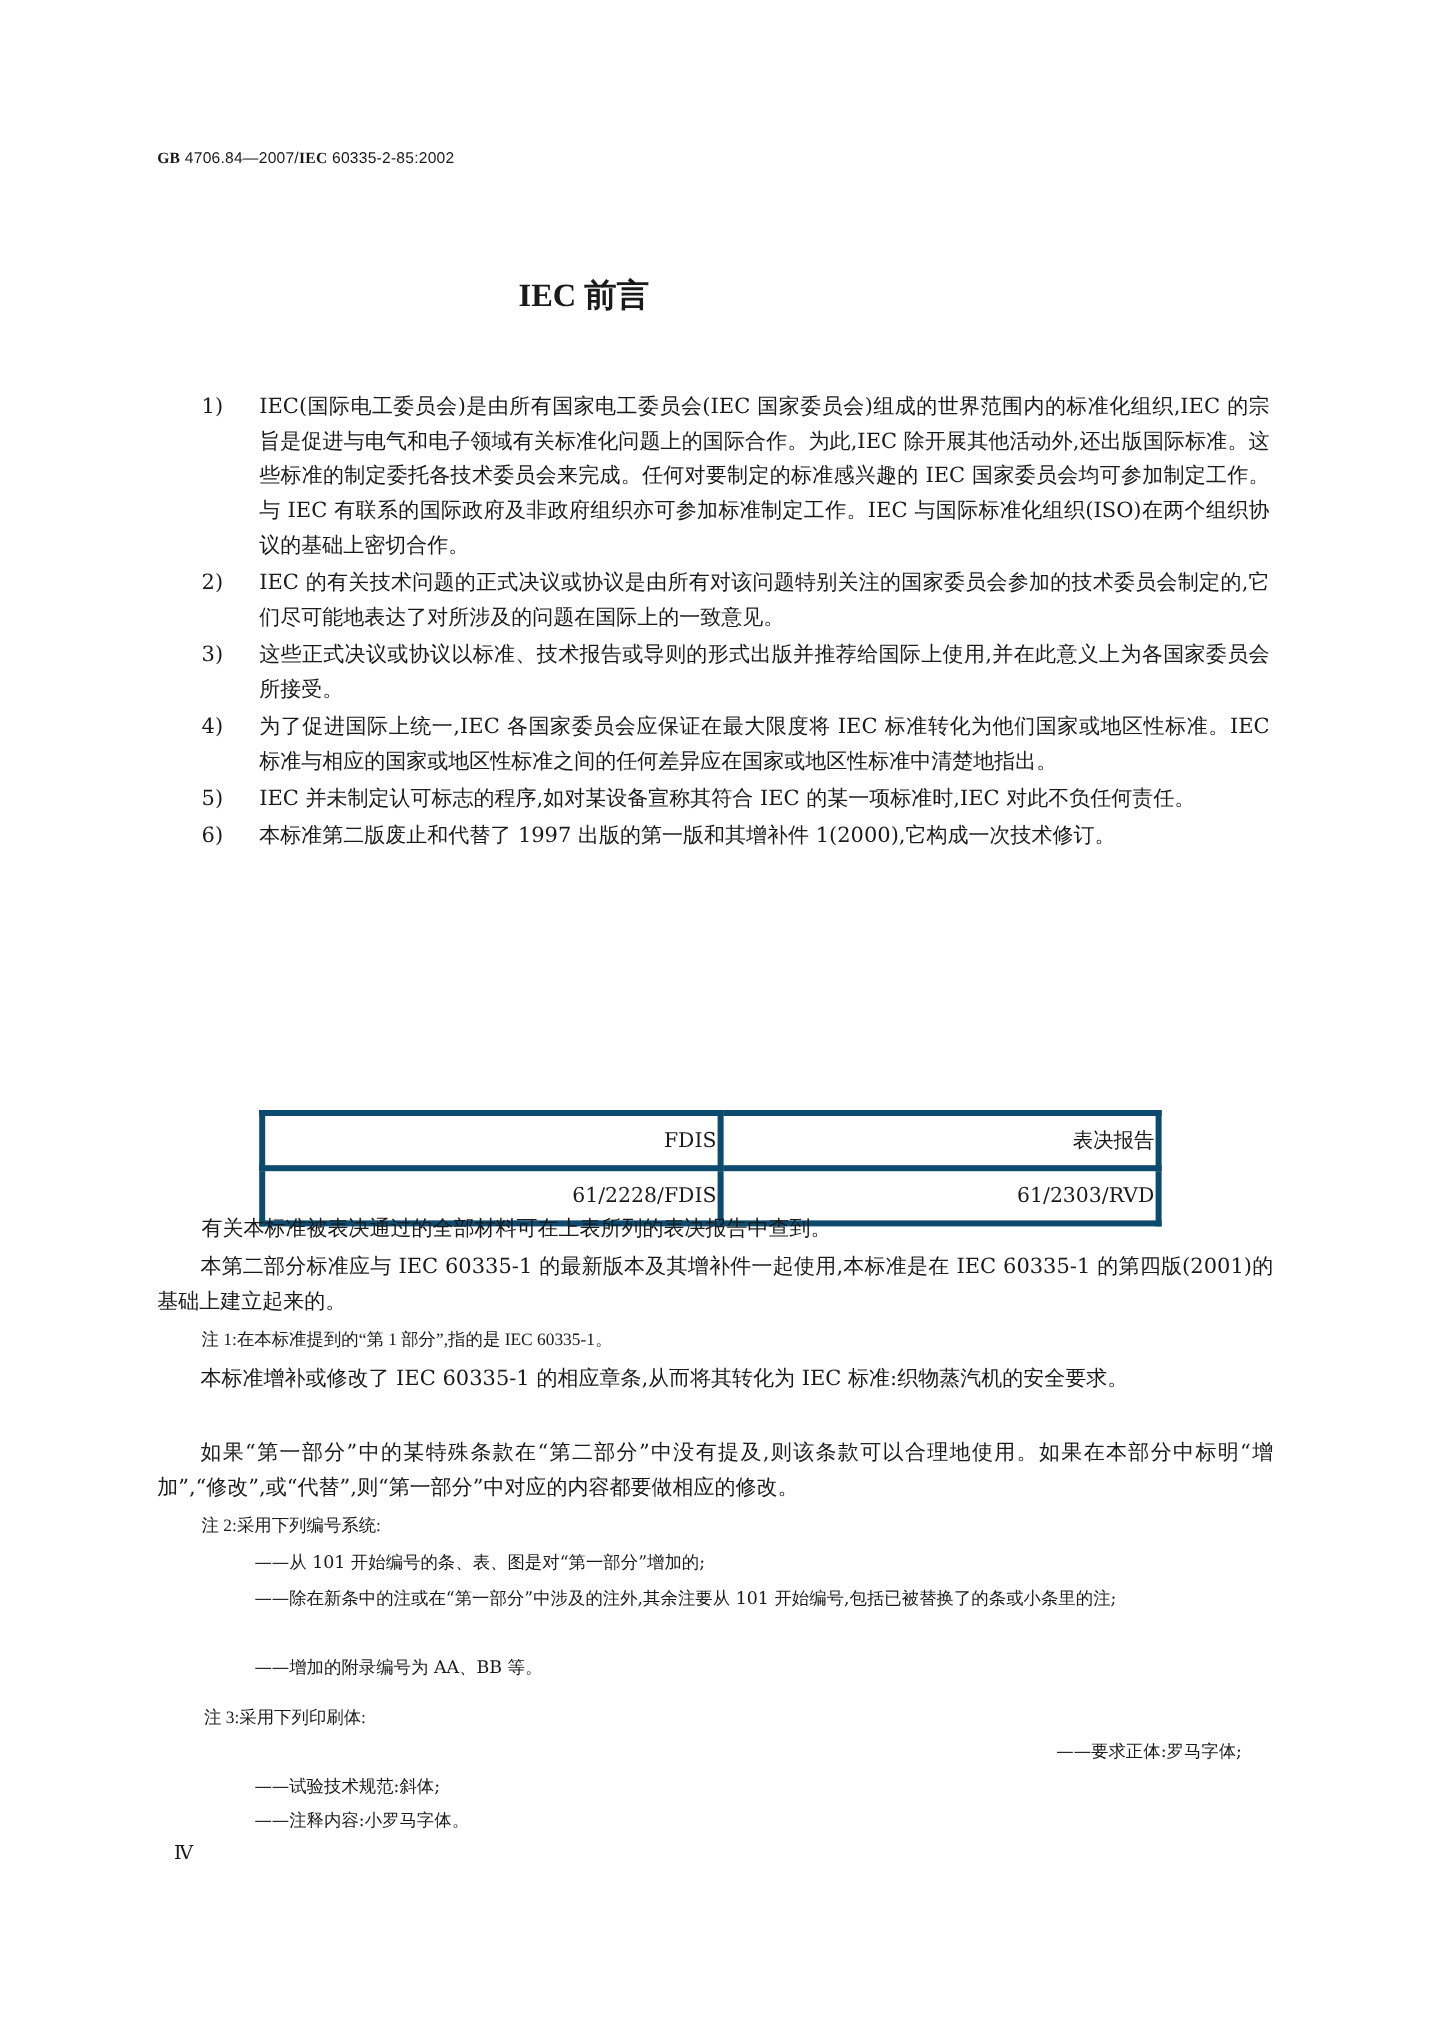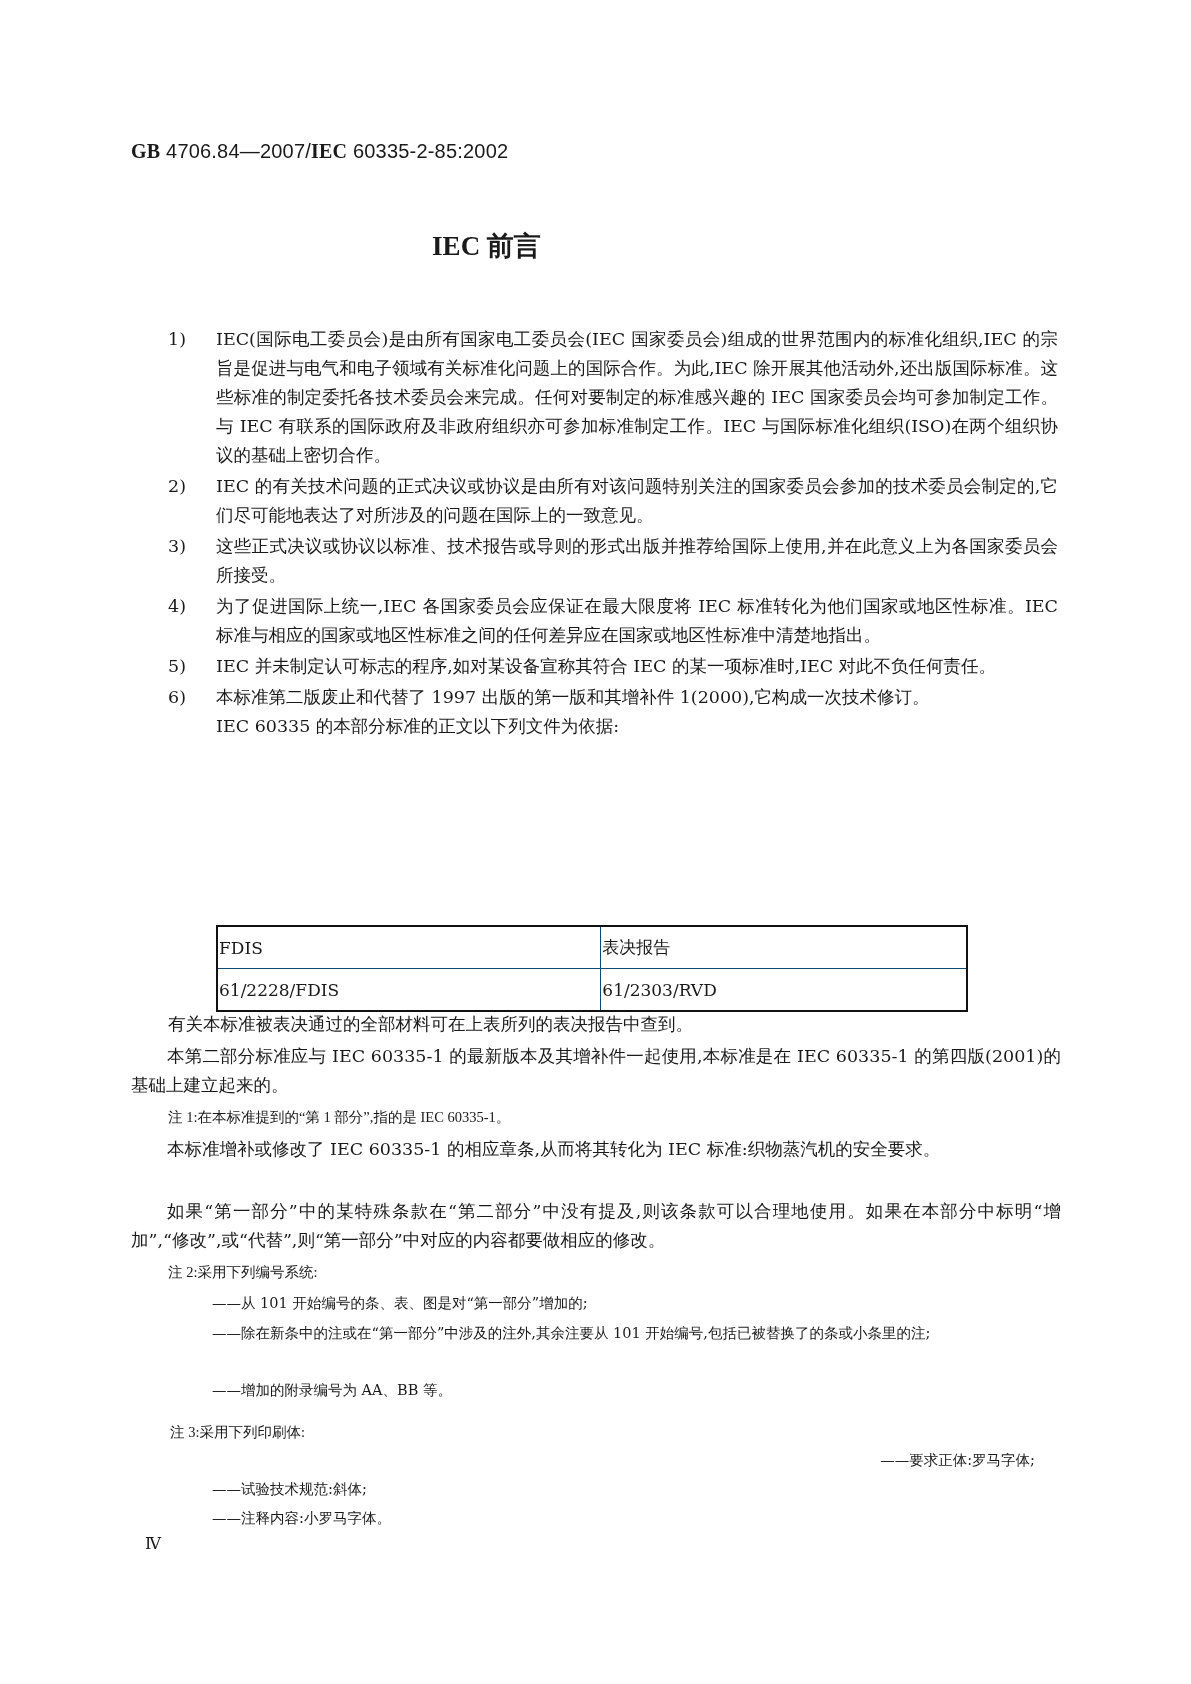--- a/index.html
+++ b/index.html
@@ -3,40 +3,39 @@
 <meta charset="utf-8">
 <style>
   html, body { margin: 0; padding: 0; background: #ffffff; }
   body {
     width: 1191px; height: 1684px; position: relative; overflow: hidden;
     font-family: "DejaVu Serif", "Liberation Serif", serif;
     color: #1a1a1a;
   }
   .header {
     position: absolute; left: 131px; top: 124px;
-    font-size: 20px; letter-spacing: 0.2px;
+    font-size: 13px; letter-spacing: 0.2px;
     font-family: "Liberation Sans", "DejaVu Sans", sans-serif;
-    margin-top: 16px;
   }
   .header b { font-family: "Liberation Serif", serif; font-weight: bold; }
   .title {
     position: absolute; left: 0; width: 973px; top: 228px;
     text-align: center; font-size: 27px; font-weight: bold;
     font-family: "Liberation Serif", "DejaVu Serif", serif;
   }
   .list { position: absolute; left: 168px; top: 325px; width: 890px; }
   .li { position: relative; padding-left: 48px; font-size: 17.5px; line-height: 29px; margin-bottom: 2px; text-align: justify; }
   .li .num { position: absolute; left: 0; top: 0; }
   .para { position: absolute; font-size: 17.5px; line-height: 29px; text-align: justify; }
   table.vote {
     position: absolute; left: 216px; top: 925px; width: 752px;
     border-collapse: collapse; font-size: 17px;
   }
   table.vote td, table.vote th {
-    border: 1px solid #0c4a6e; height: 39px; text-align: left; font-weight: normal;
+    border: 5px solid #0c4a6e; height: 39px; text-align: right; font-weight: normal;
   }
   table.vote { border: 2px solid #111; }
   .note { position: absolute; font-size: 14.5px; line-height: 25px; font-family: Liberation Serif, serif; }
   .dash { position: absolute; font-size: 14.5px; line-height: 27px; width: 840px; }
   .page-num { position: absolute; left: 145px; top: 1534px; font-size: 16px; }
 </style>
 </head>
 <body>
 
 <div class="header">
@@ -46,21 +45,20 @@
 <div class="title">IEC 前言</div>
 
 <div class="list">
   <div class="li"><span class="num">1)</span><span>IEC(国际电工委员会)是由所有国家电工委员会(IEC 国家委员会)组成的世界范围内的标准化组织,IEC 的宗旨是促进与电气和电子领域有关标准化问题上的国际合作。为此,IEC 除开展其他活动外,还出版国际标准。这些标准的制定委托各技术委员会来完成。任何对要制定的标准感兴趣的 IEC 国家委员会均可参加制定工作。与 IEC 有联系的国际政府及非政府组织亦可参加标准制定工作。IEC 与国际标准化组织(ISO)在两个组织协议的基础上密切合作。</span></div>
   <div class="li"><span class="num">2)</span><span>IEC 的有关技术问题的正式决议或协议是由所有对该问题特别关注的国家委员会参加的技术委员会制定的,它们尽可能地表达了对所涉及的问题在国际上的一致意见。</span></div>
   <div class="li"><span class="num">3)</span><span>这些正式决议或协议以标准、技术报告或导则的形式出版并推荐给国际上使用,并在此意义上为各国家委员会所接受。</span></div>
   <div class="li"><span class="num">4)</span><span>为了促进国际上统一,IEC 各国家委员会应保证在最大限度将 IEC 标准转化为他们国家或地区性标准。IEC 标准与相应的国家或地区性标准之间的任何差异应在国家或地区性标准中清楚地指出。</span></div>
   <div class="li"><span class="num">5)</span><span>IEC 并未制定认可标志的程序,如对某设备宣称其符合 IEC 的某一项标准时,IEC 对此不负任何责任。</span></div>
   <div class="li"><span class="num">6)</span></div>
   <div class="li" style="margin-bottom:0">本标准第二版废止和代替了 1997 出版的第一版和其增补件 1(2000),它构成一次技术修订。</div>
-  <div class="li" style="margin-bottom:0">IEC 60335 的本部分标准的正文以下列文件为依据:</div>
 </div>
 
 <table class="vote">
   <tbody>
       <tr>
     <th>FDIS</th>
     <th>表决报告</th>
   </tr>
   <tr>
     <td>61/2228/FDIS</td>

